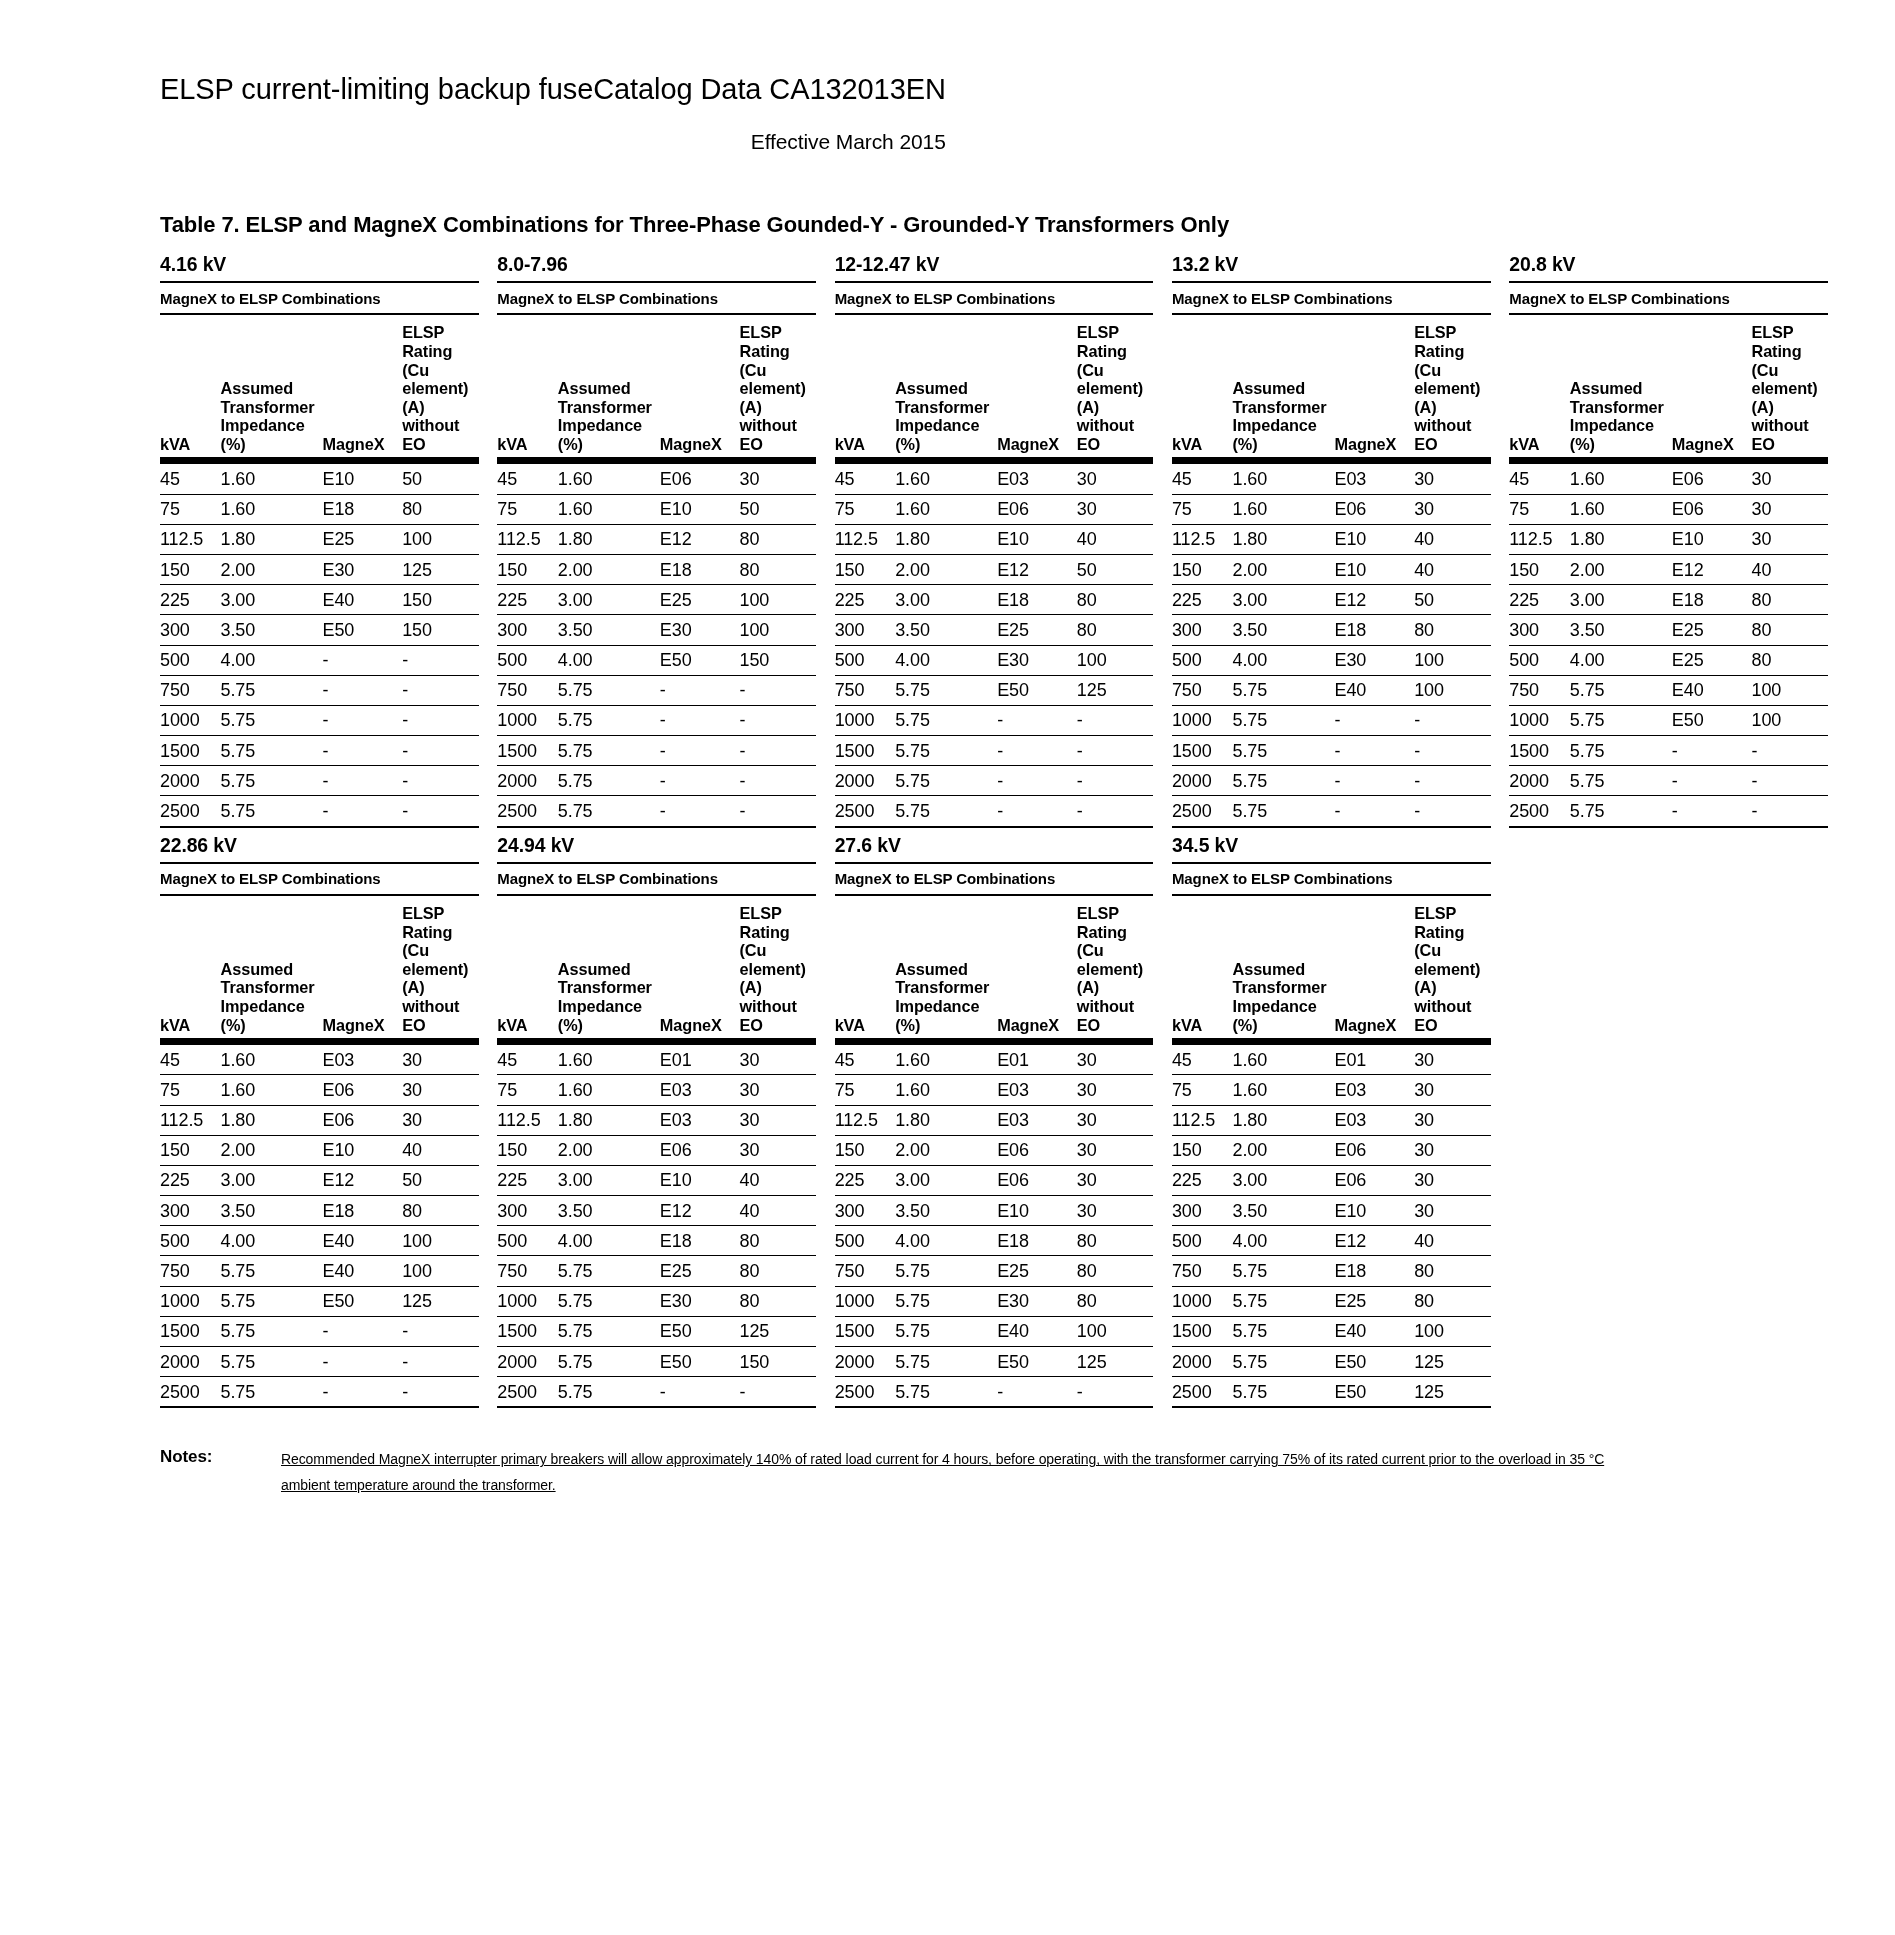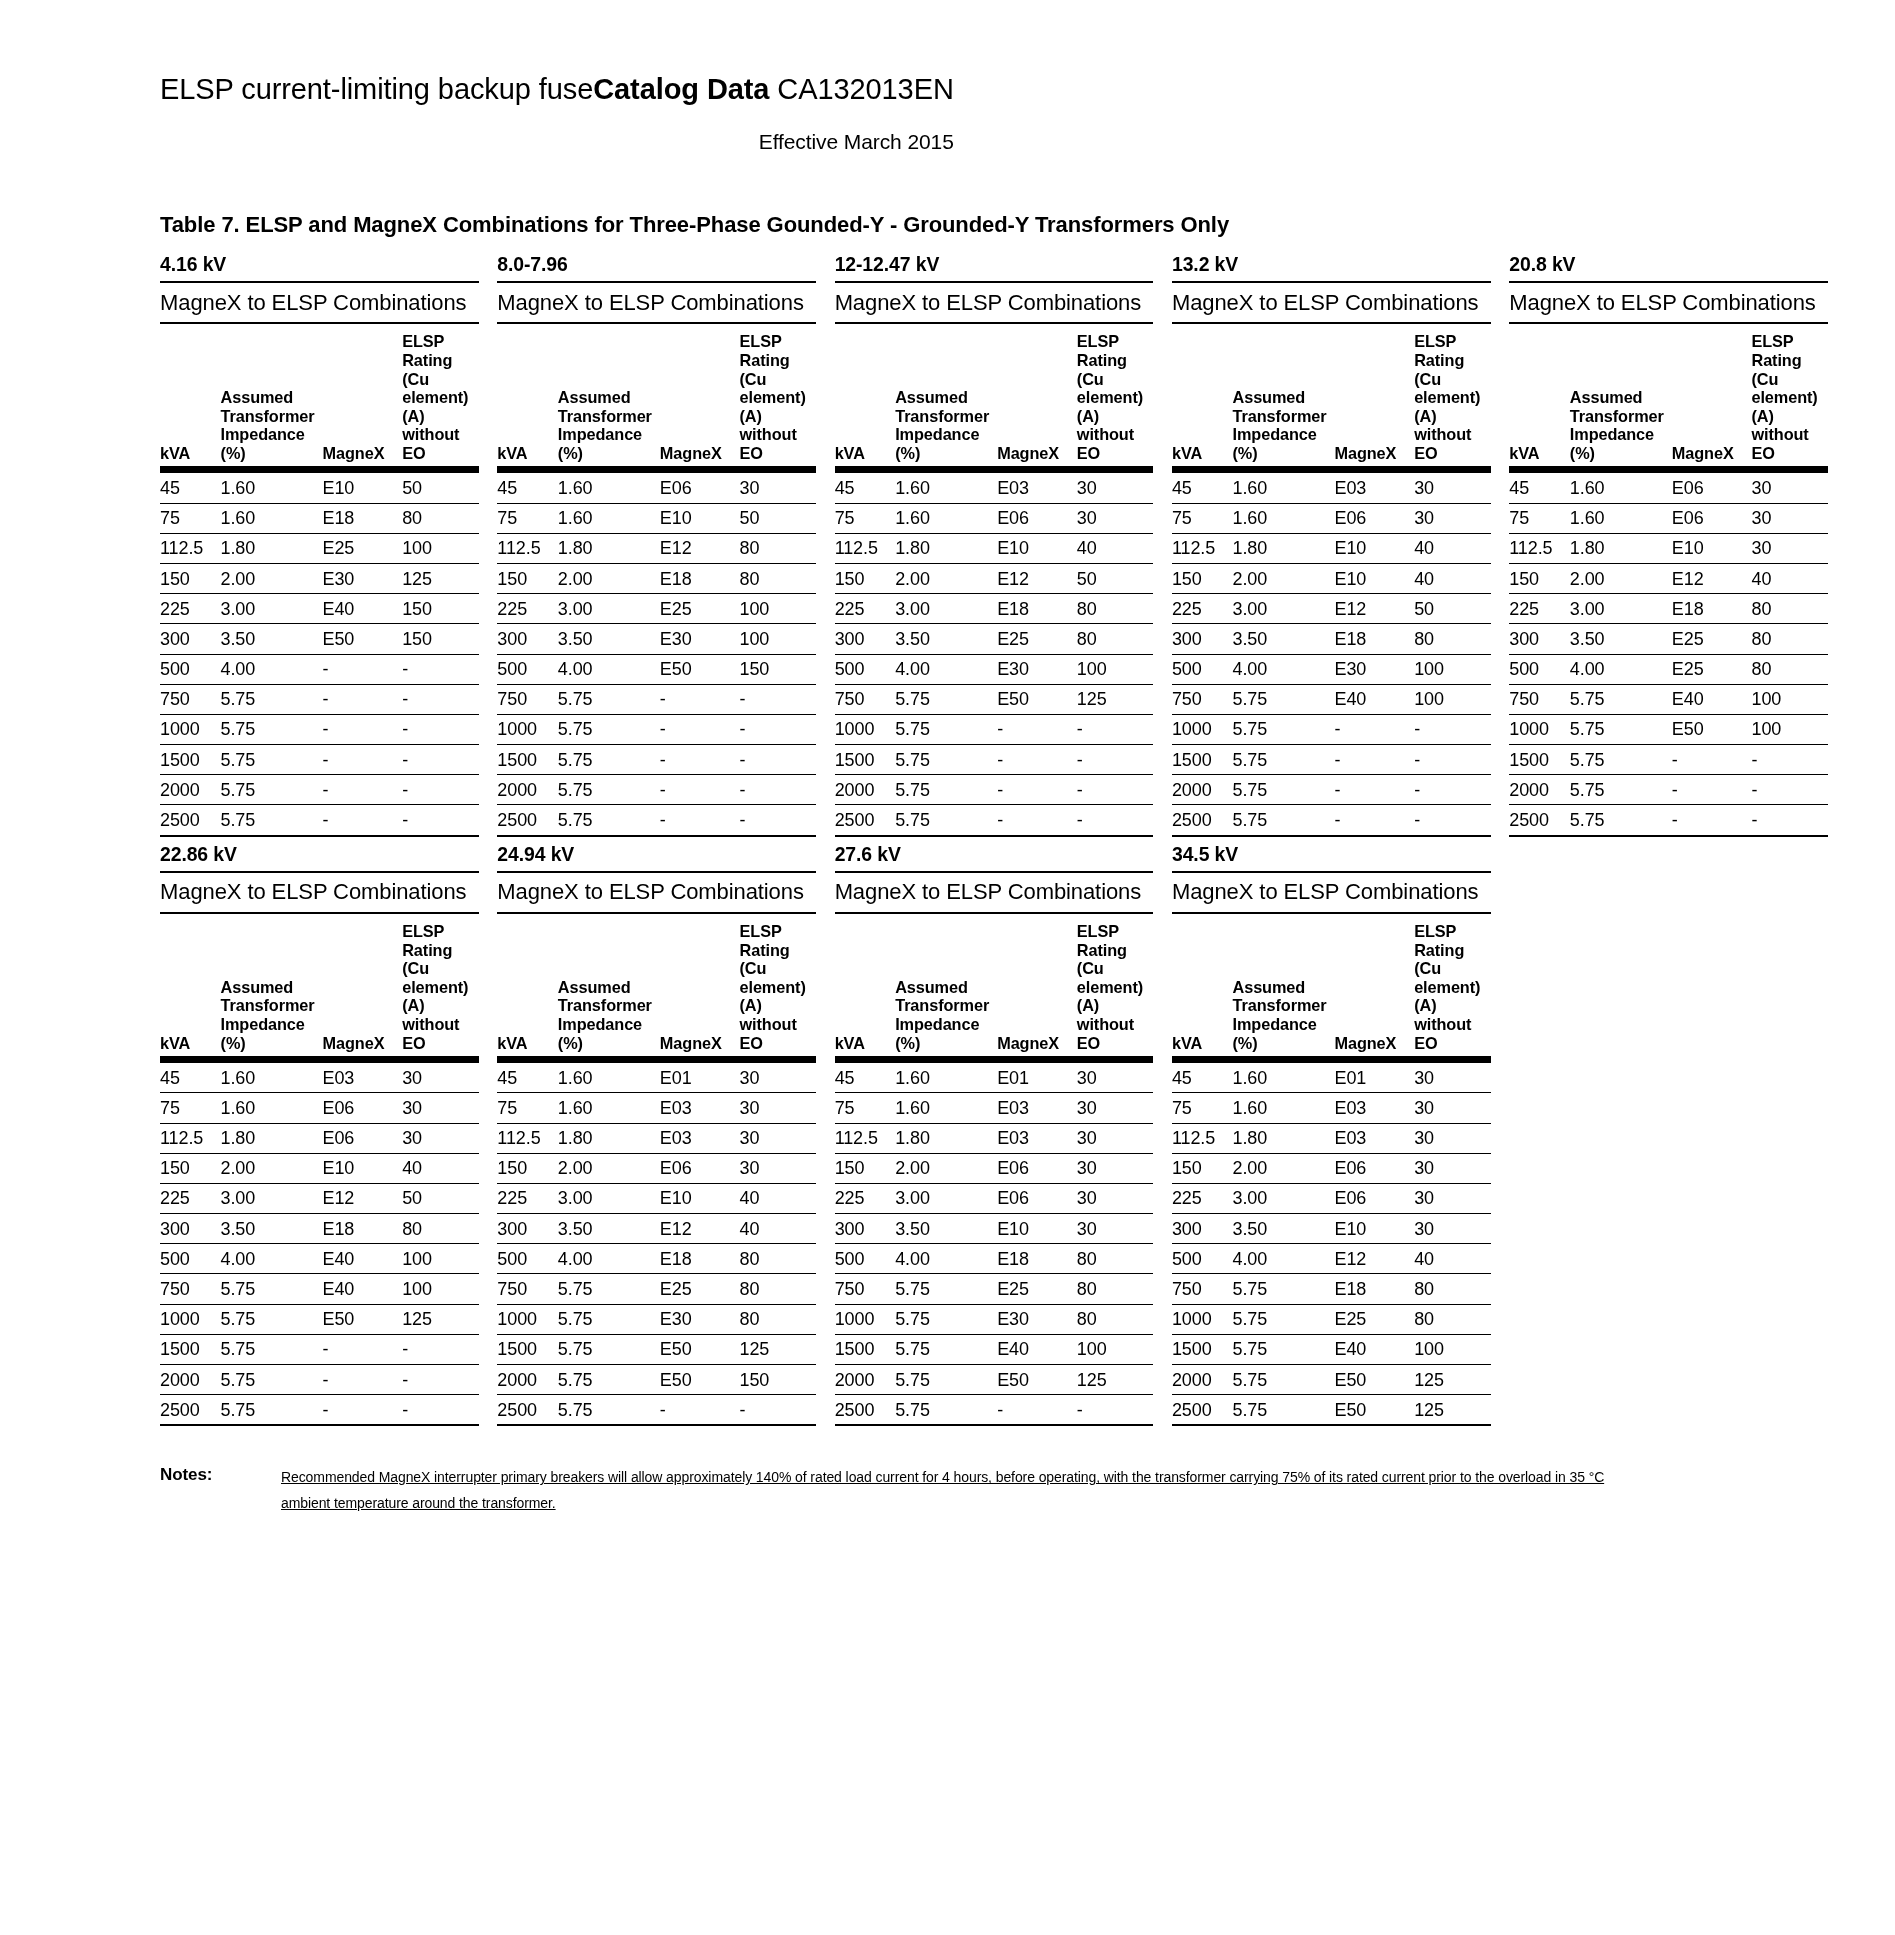--- a/index.html
+++ b/index.html
@@ -8,29 +8,29 @@
     font-family:"Liberation Sans",sans-serif;color:#000;
     letter-spacing:-0.015em;
   }
   .page{padding:74px 68px 0 160px;position:relative;}
 
   
   .hdr{display:flex;justify-content:flex-start;align-items:flex-start;}
   .doc-title{font-size:29px;font-weight:400;margin:0;line-height:1.1;}
   .hdr-right{text-align:right;}
   .catalog-line{font-size:29px;line-height:1.1;}
-  .catalog-label{font-weight:700;margin-top:40px;}
+  .catalog-label{font-weight:400;margin-top:40px;}
   .catalog-number{font-weight:400;}
   .effective{font-size:21px;font-weight:400;margin-top:24px;}
 
   
   .tbl-title{font-size:22px;font-weight:700;margin:58px 0 9px 0;}
   .grid{display:grid;grid-template-columns:1fr 1fr 1fr 1fr 1fr;column-gap:18.6px;}
   .kv{font-size:19.4px;font-weight:700;padding:6.2px 0 5.4px 0;}
-  .combo{font-size:22px;font-weight:400;padding:6.2px 0;
+  .combo{font-size:15px;font-weight:700;padding:6.2px 0;
          border-top:2.7px solid #000;border-bottom:2.3px solid #000;}
   table{border-collapse:collapse;width:100%;table-layout:fixed;}
   col.c1{width:19%;} col.c2{width:32%;} col.c3{width:25%;} col.c4{width:24%;}
   thead th{
     font-size:16.3px;font-weight:700;text-align:left;vertical-align:bottom;
     line-height:18.6px;padding:8.5px 0 3.9px 0;border-bottom:7.7px solid #000;
   }
   tbody td{
     font-size:18px;font-weight:400;text-align:left;
     padding:4.6px 0;line-height:20px;border-bottom:1.5px solid #000;

